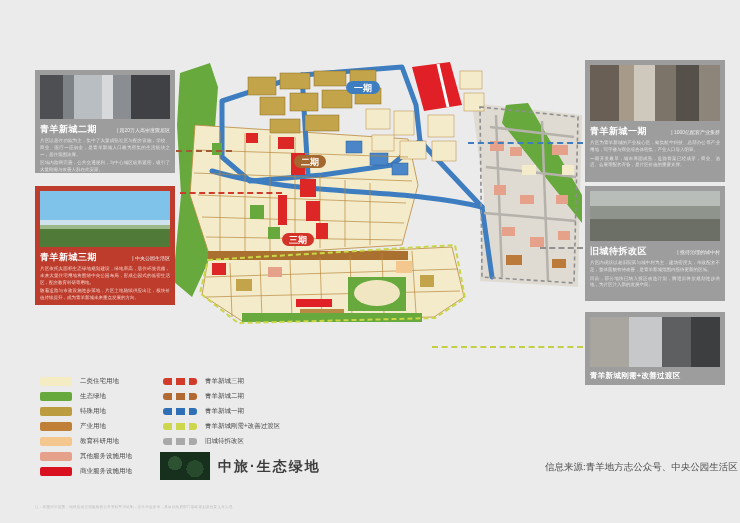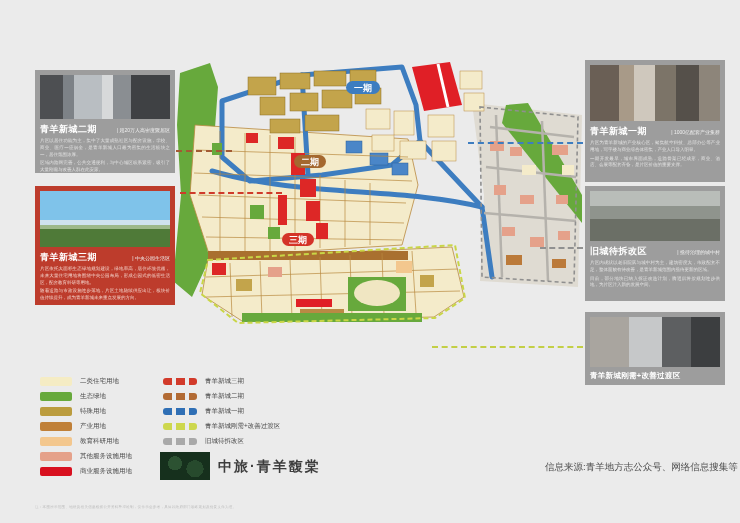--- a/index.html
+++ b/index.html
@@ -307,18 +307,18 @@
   <div class="legend-row" style="left:163px;top:421px;">
     <span class="zone-swatch" style="--c: #cdd74e;"></span>
     <span class="legend-label">青羊新城刚需+改善过渡区</span>
   </div>
   <div class="legend-row" style="left:163px;top:436px;">
     <span class="zone-swatch" style="--c: #a9a9a9;"></span>
     <span class="legend-label">旧城待拆改区</span>
   </div>
 
   <div class="logo-img" style="left:160px;top:452px;"></div>
-  <div class="logo-text" style="left:218px;top:458px;">中旅·青羊馥棠</div>
-
-  <div class="source-text" style="left:545px;top:461px;">信息来源:青羊地方志公众号、网络信息搜集等</div>
+  <div class="logo-text" style="left:218px;top:458px;">中旅·生态绿地</div>
+
+  <div class="source-text" style="left:545px;top:461px;">信息来源:青羊地方志公众号、中央公园生活区</div>
   <div class="fine-print" style="left:35px;top:505px;">注：本图所示范围、地块及相关信息根据公开资料整理绘制，仅作示意参考，具体以政府部门最终规划及批复文件为准。</div>
 
 </div>
 
 </body></html>

